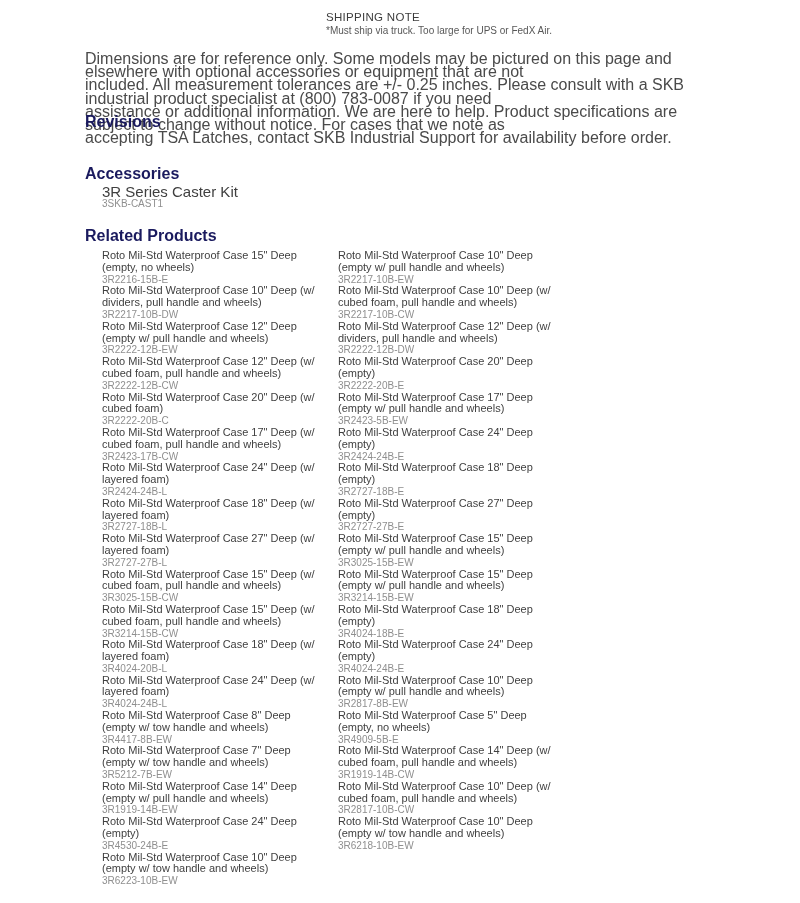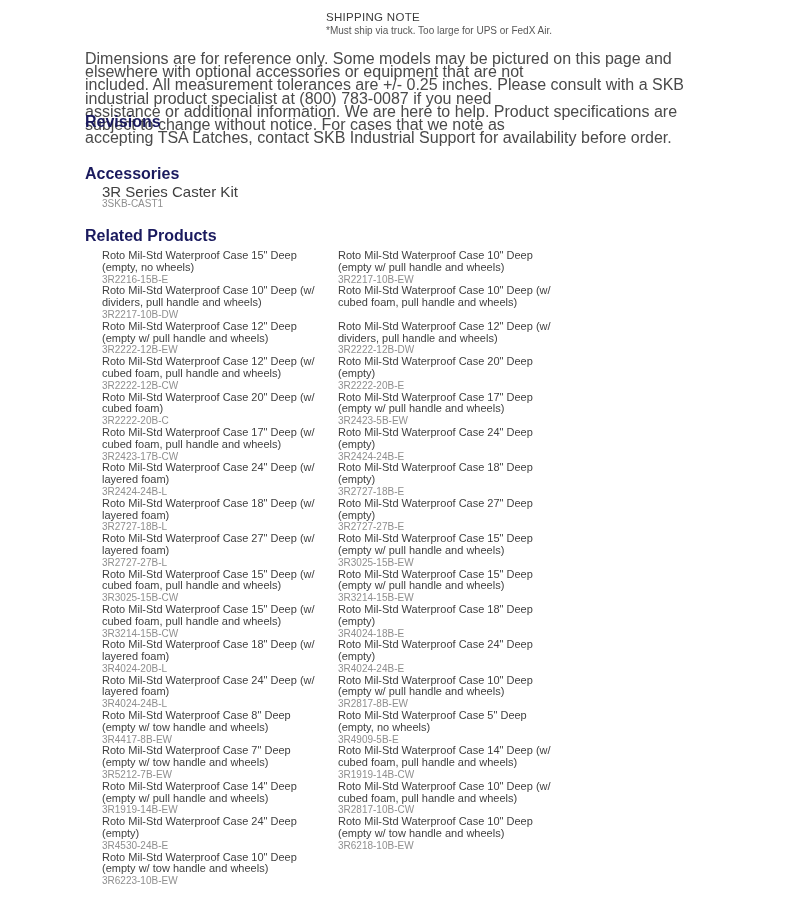--- a/index.html
+++ b/index.html
@@ -257,20 +257,21 @@
 
         <div class="product-item">
           <div class="product-name">Roto Mil-Std Waterproof Case 10" Deep
 (empty w/ pull handle and wheels)</div>
           <div class="product-sku">3R2217-10B-EW</div>
         </div>
 
         <div class="product-item">
           <div class="product-name">Roto Mil-Std Waterproof Case 10" Deep (w/
 cubed foam, pull handle and wheels)</div>
+          <div class="product-sku">3R2217-10B-CW</div>
         </div>
 
         <div class="product-item">
           <div class="product-name">Roto Mil-Std Waterproof Case 12" Deep (w/
 dividers, pull handle and wheels)</div>
           <div class="product-sku">3R2222-12B-DW</div>
         </div>
 
         <div class="product-item">
           <div class="product-name">Roto Mil-Std Waterproof Case 20" Deep

